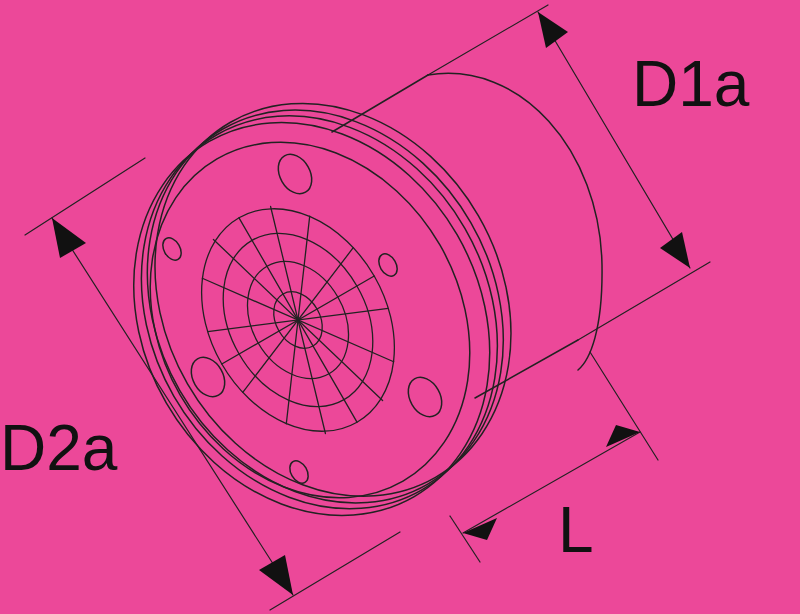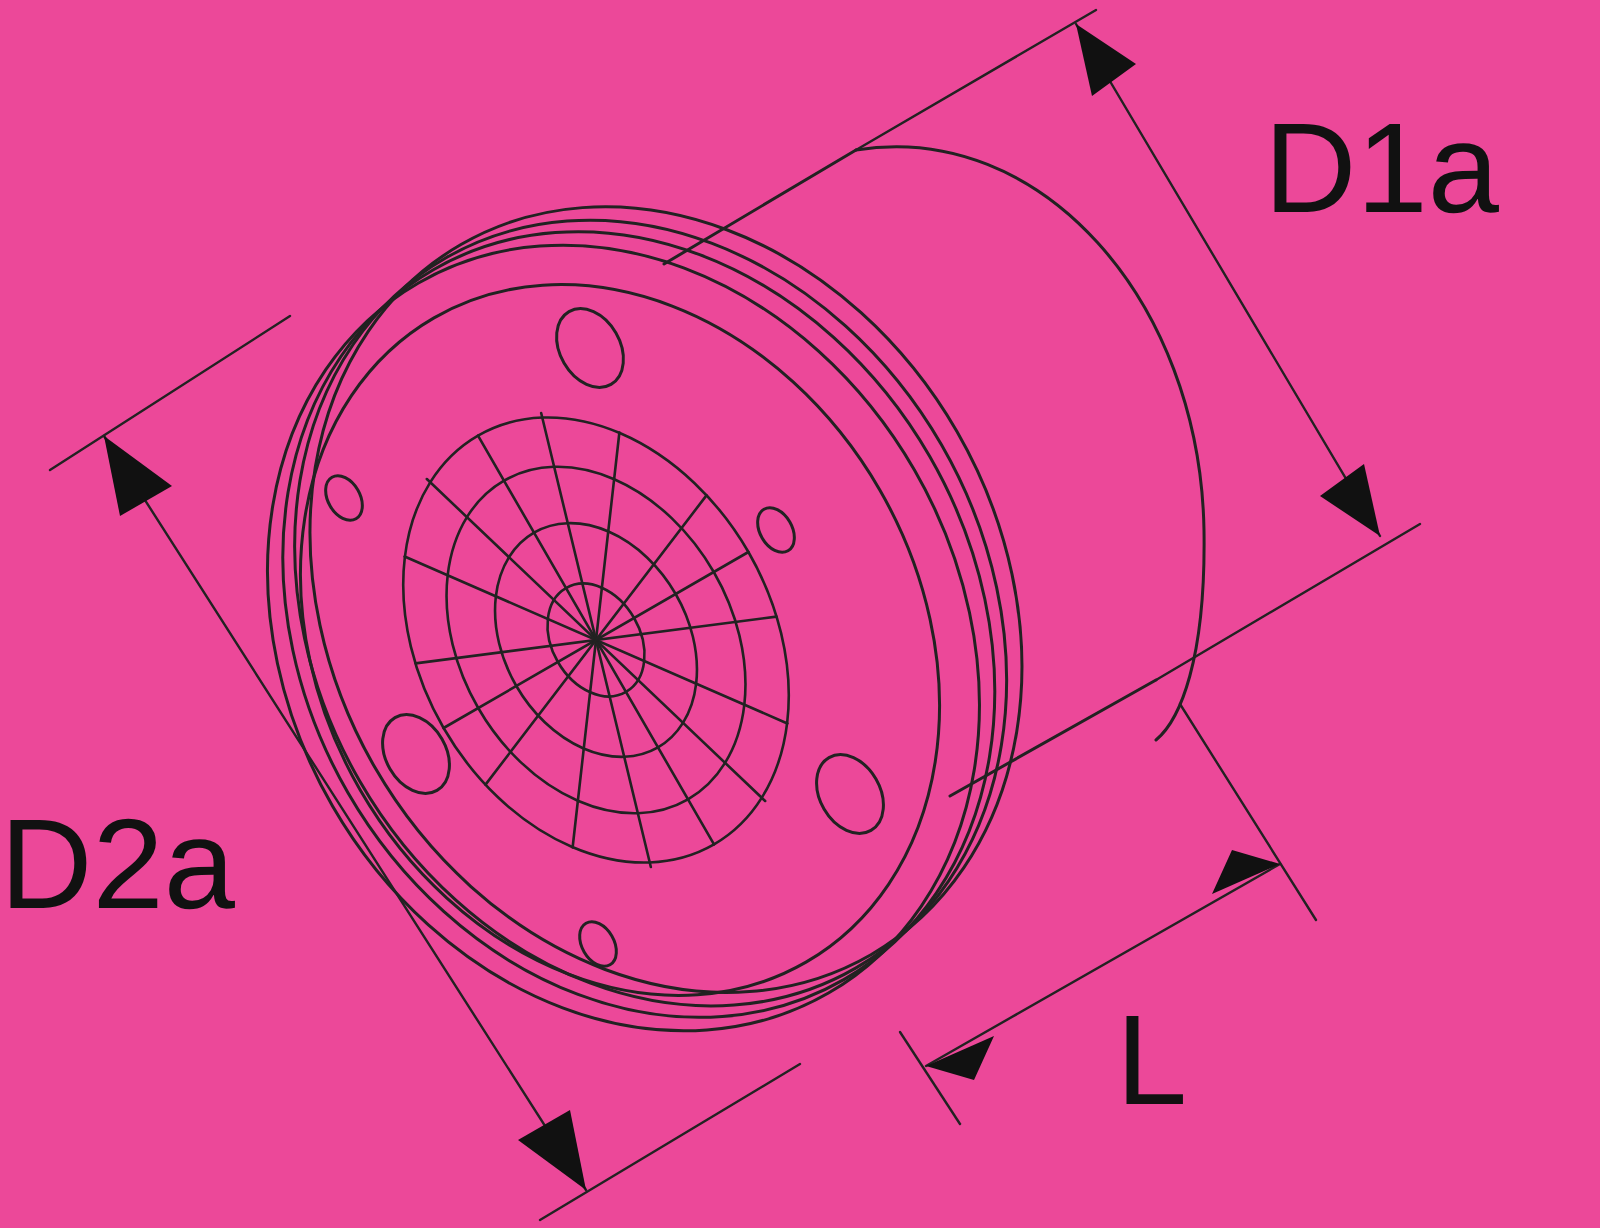--- a/index.html
+++ b/index.html
@@ -74,15 +74,15 @@
   <g stroke-width="1.2">
     <line x1="590" y1="352" x2="658" y2="460"></line>
     <line x1="450" y1="516" x2="480" y2="562"></line>
     <line x1="463" y1="533" x2="640" y2="432"></line>
     <polygon points="463,533 497,518 487,540" fill="#111" stroke="none"></polygon>
     <polygon points="640,432 606,447 616,425" fill="#111" stroke="none"></polygon>
   </g>
 </svg>
 
 <div class="lbl" style="left:632px;top:52px;">D1a</div>
-<div class="lbl" style="left:0px;top:400px;">D2a</div>
+<div class="lbl" style="left:0px;top:416px;">D2a</div>
 <div class="lbl" style="left:558px;top:498px;">L</div>
 </div>
 
 </body></html>

